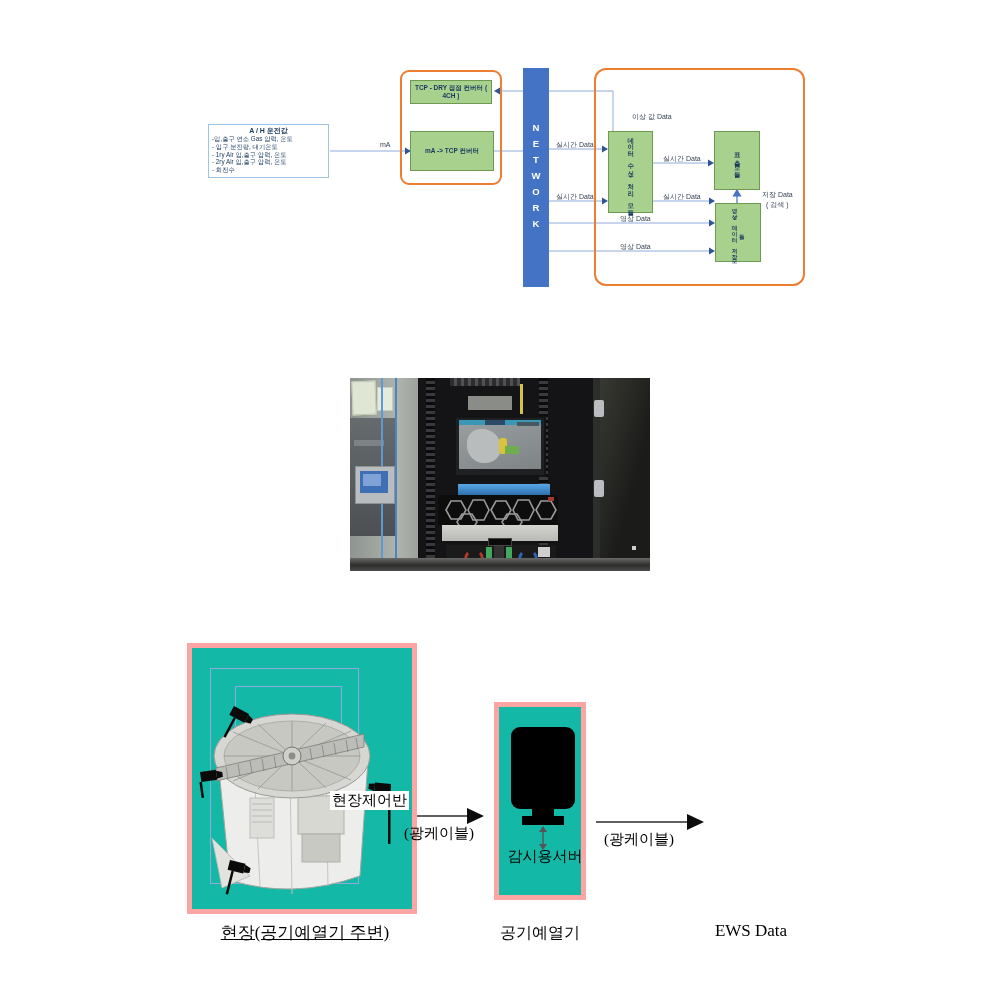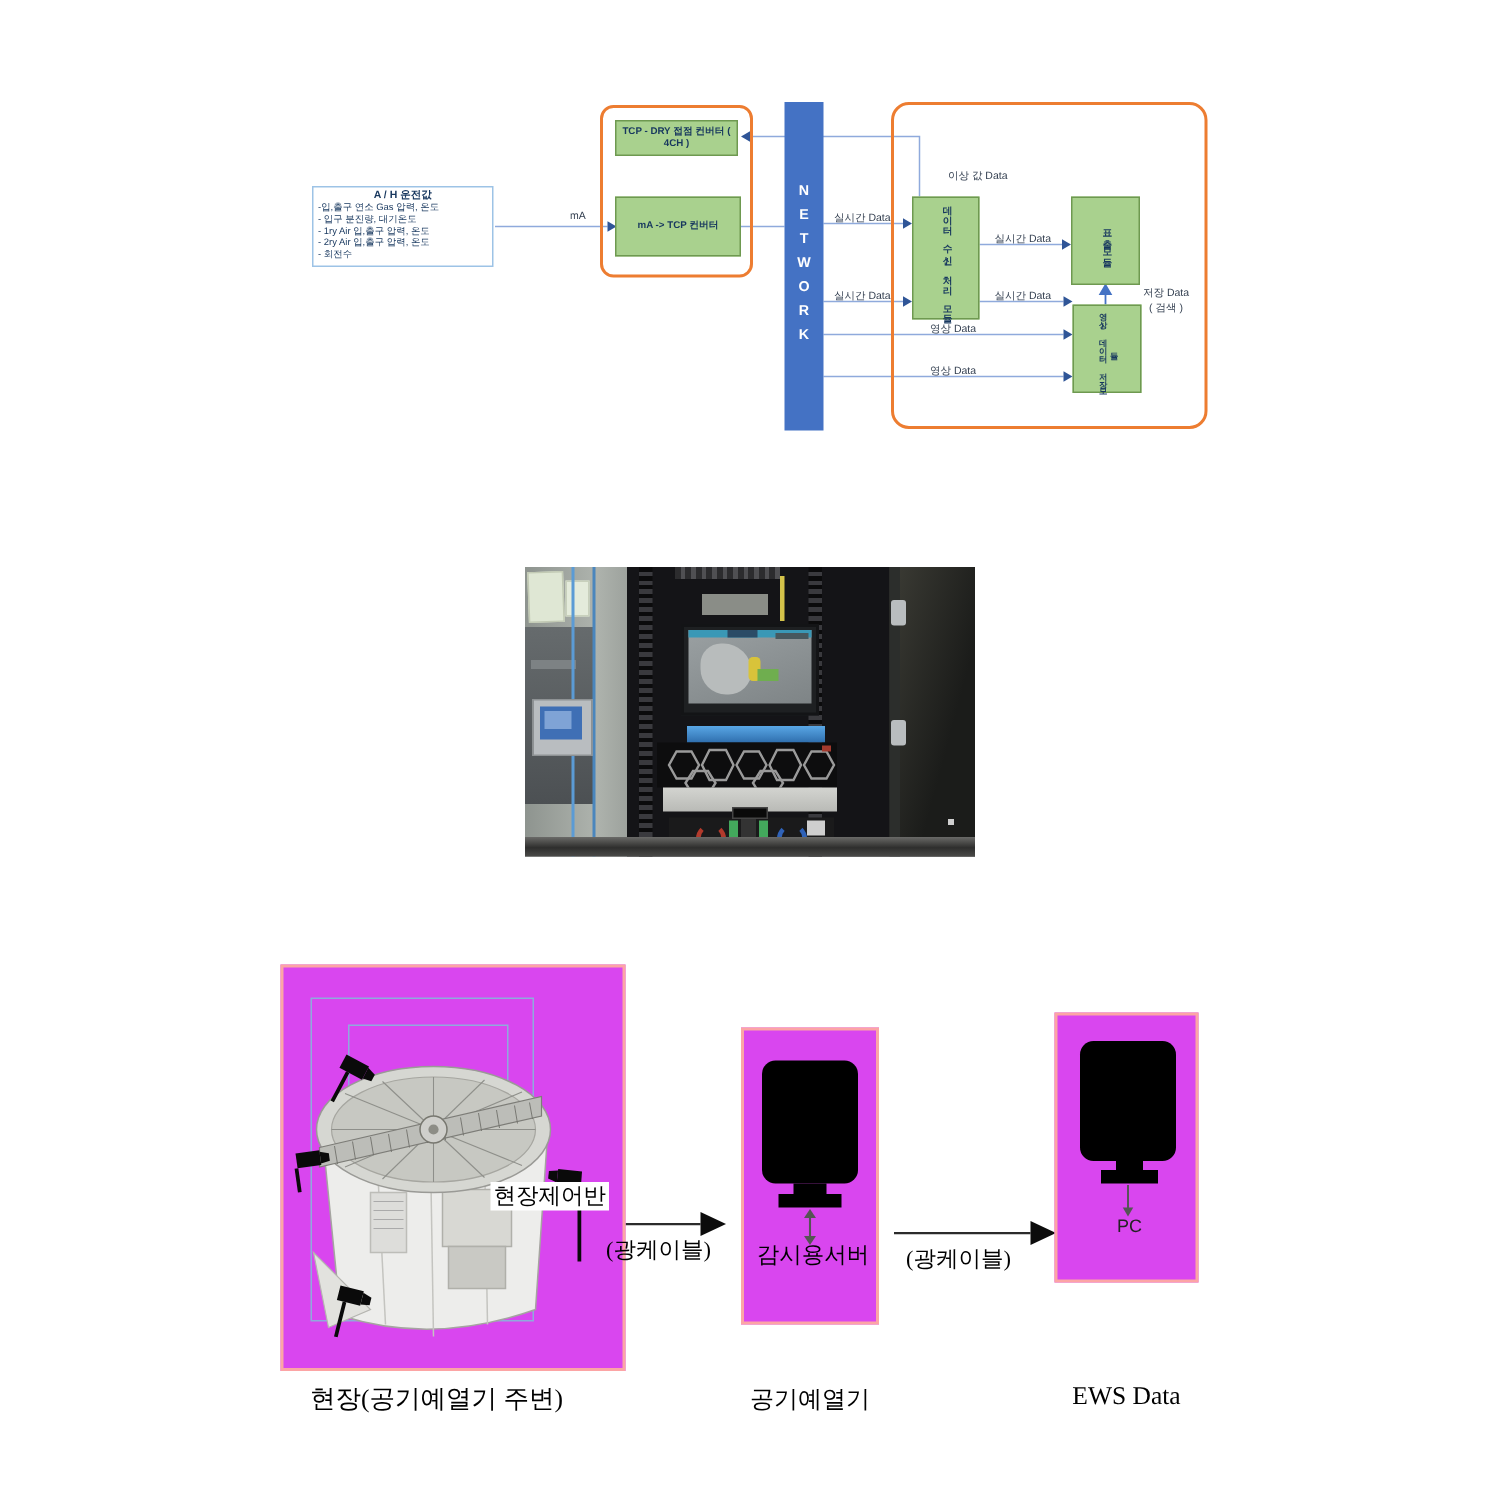--- a/index.html
+++ b/index.html
@@ -22,21 +22,21 @@
   .network span{writing-mode:vertical-lr;text-orientation:upright;color:#fff;font-weight:bold;
                 font-size:9.5px;letter-spacing:5px;}
   .vmod span{writing-mode:vertical-lr;text-orientation:upright;letter-spacing:0px;}
   .lbl{position:absolute;font-size:7px;color:#333F50;z-index:3;white-space:nowrap;}
 
   
   .photo{left:350px;top:378px;width:300px;height:193px;background:#101012;z-index:2;overflow:hidden;}
   .photo .abs{position:absolute;}
 
   
-  .bluebox{border:2px solid #fca5a5;background:#d946ef;box-sizing:border-box;z-index:2;}
+  .bluebox{border:5px solid #fca5a5;background:#14b8a6;box-sizing:border-box;z-index:2;}
   .innerrect{position:absolute;border:1px solid #8FAADC;background:transparent;}
   .caption{position:absolute;font-family:"Liberation Serif","DejaVu Serif",serif;font-size:17px;
            color:#000;text-align:center;z-index:3;white-space:nowrap;}
   .klabel{position:absolute;font-family:"Liberation Serif","DejaVu Serif",serif;font-size:15px;
           color:#000;z-index:4;white-space:nowrap;}
   .mon-screen{position:absolute;background:#000;border-radius:9px;}
   .mon-neck{position:absolute;background:#000;}
   .mon-base{position:absolute;background:#000;}
 </style>
 </head>
@@ -270,43 +270,33 @@
         <rect x="196" y="138" width="2.5" height="58"></rect>
         <g transform="translate(38,212) rotate(14)">
             <rect x="0" y="0" width="16" height="10"></rect>
             <polygon points="16,1 22,3 22,8 16,9"></polygon>
             <rect x="4" y="10" width="2.5" height="24"></rect>
           </g>
       </g>
     </svg>
     <div class="klabel" style="left:138px;top:143px;background:#fff;padding:0 2px;">현장제어반</div>
   </div>
-  <div class="caption" style="left:176px;top:921px;width:230px;">현장(공기예열기 주변)</div>
+  <div class="caption" style="left:190px;top:921px;width:230px;text-decoration:underline;">현장(공기예열기 주변)</div>
 
   <div class="klabel" style="left:404px;top:824px;">(광케이블)</div>
   <div class="klabel" style="left:604px;top:830px;">(광케이블)</div>
 
-  <div class="abs bluebox" style="left:494px;top:685px;width:92px;height:198px;">
+  <div class="abs bluebox" style="left:494px;top:702px;width:92px;height:198px;">
     <div class="mon-screen" style="left:12px;top:20px;width:64px;height:82px;"></div>
     <div class="mon-neck" style="left:33px;top:102px;width:22px;height:12px;"></div>
     <div class="mon-base" style="left:23px;top:109px;width:42px;height:9px;"></div>
     <svg width="12" height="24" style="position:absolute;left:38px;top:119px;">
       <line x1="6" y1="4" x2="6" y2="20" stroke="#555" stroke-width="1.4"></line>
       <polygon points="2,6 10,6 6,0" fill="#555"></polygon>
       <polygon points="2,18 10,18 6,24" fill="#555"></polygon>
     </svg>
     <div class="klabel" style="left:0;top:140px;width:92px;text-align:center;">감시용서버</div>
   </div>
   <div class="caption" style="left:494px;top:923px;width:92px;font-size:16px;">공기예열기</div>
 
-  <div class="abs bluebox" style="left:703px;top:675px;width:96px;height:180px;">
-    <div class="mon-screen" style="left:15px;top:17px;width:64px;height:80px;"></div>
-    <div class="mon-neck" style="left:39px;top:97px;width:18px;height:12px;"></div>
-    <div class="mon-base" style="left:29px;top:103px;width:38px;height:9px;"></div>
-    <svg width="10" height="22" style="position:absolute;left:42px;top:113px;">
-      <line x1="5" y1="0" x2="5" y2="17" stroke="#555" stroke-width="1.3"></line>
-      <polygon points="1.5,15 8.5,15 5,21" fill="#555"></polygon>
-    </svg>
-    <div class="abs" style="left:0;top:133px;width:96px;text-align:center;font-size:12px;color:#222;">PC</div>
-  </div>
   <div class="caption" style="left:703px;top:921px;width:96px;">EWS Data</div>
 
 </div>
 
 </body></html>

